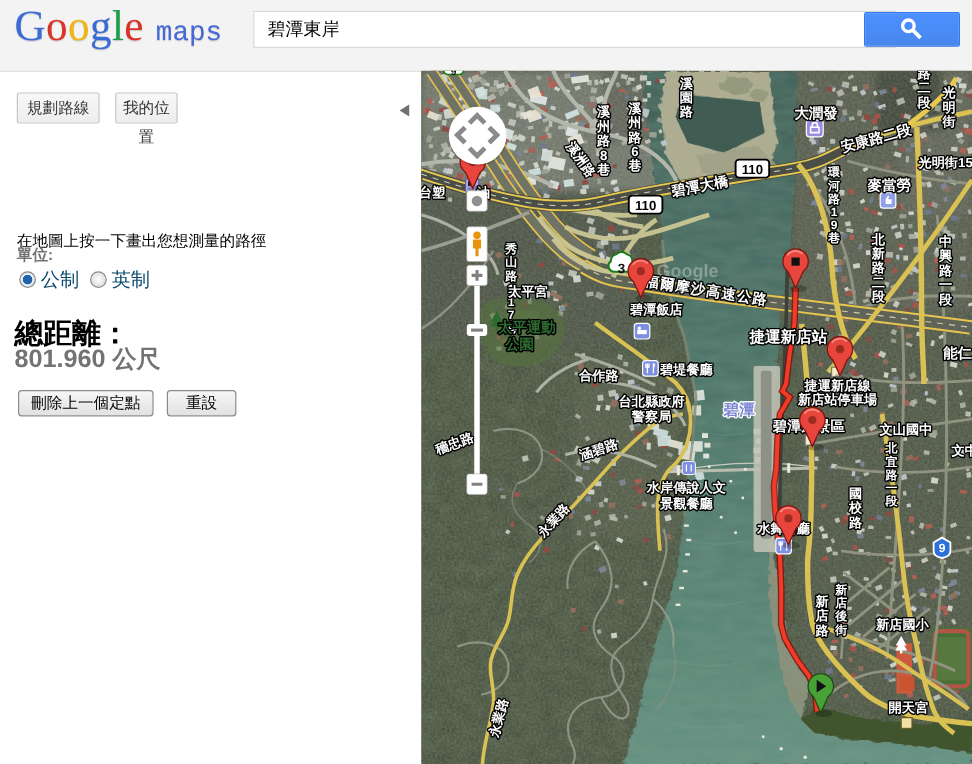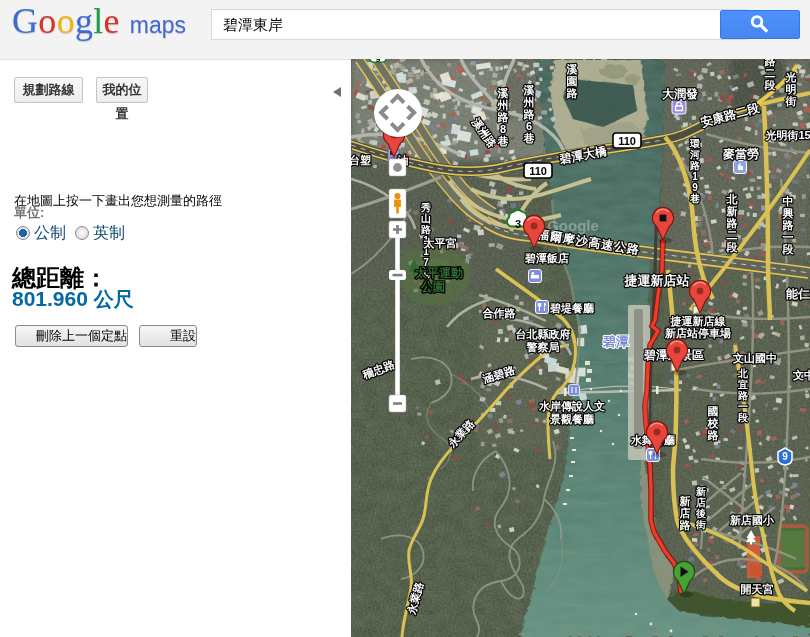--- a/index.html
+++ b/index.html
@@ -1,35 +1,35 @@
 <!DOCTYPE html>
 <html><head><meta charset="utf-8">
 <style>
 *{margin:0;padding:0;box-sizing:border-box}
 html,body{width:810px;height:637px;overflow:hidden;background:#fff;font-family:"Liberation Sans",sans-serif}
 #hdr{position:absolute;left:0;top:0;width:810px;height:60px;background:#f3f3f3;border-bottom:1px solid #e2e2e2}
 #logo{position:absolute;left:12px;top:0px;font-family:"Liberation Serif",serif;font-size:36px;letter-spacing:0.3px}
 #logo span{text-shadow:0 1px 1px rgba(0,0,0,0.2)}
-#maps{font-family:Liberation Sans, sans-serif;font-size:23px;color:#4468d8;letter-spacing:0px;margin-left:10px}
+#maps{font-family:Liberation Mono, monospace;font-size:23px;color:#4468d8;letter-spacing:0px;margin-left:10px}
 #sb{position:absolute;left:211px;top:9px;width:536px;height:31px;background:#fff;border:1px solid #d9d9d9;font-size:15px;color:#000;line-height:29px;padding-left:11px}
 #caret{position:absolute;right:10px;top:13px;width:0;height:0;border-left:5.5px solid transparent;border-right:5.5px solid transparent;border-top:6px solid #777}
 #sbtn{position:absolute;left:720px;top:10px;width:80px;height:29px;background:linear-gradient(#4d90fe,#4787ed);border:1px solid #3079ed;border-radius:2px}
 #side{position:absolute;left:0;top:61px;width:351px;height:576px;background:#fff}
-.tbtn{position:absolute;height:26px;background:linear-gradient(#f8f8f8,#ededed);border:1px solid #c4c4c4;border-radius:2px;font-size:13px;font-weight:bold;color:#333;text-align:center;line-height:24px}
+.tbtn{position:absolute;height:26px;background:linear-gradient(#f8f8f8,#ededed);border:1px solid #c4c4c4;border-radius:2px;font-size:13px;font-weight:normal;color:#333;text-align:center;line-height:24px}
 #col{position:absolute;left:333px;top:26px;width:0;height:0;border-top:5.5px solid transparent;border-bottom:5.5px solid transparent;border-right:8px solid #707070}
 h1{position:absolute;left:13px;top:75px;font-size:19px;font-weight:normal;color:#000}
 #p1{position:absolute;left:14px;top:131px;font-size:13px;color:#000}
 #unit{position:absolute;left:14px;top:143px;font-size:13px;font-weight:bold;color:#737373}
 #radios{position:absolute;left:16px;top:162px;font-size:16px;color:#0c4a6e}
 .rad{display:inline-block;width:14px;height:14px;border-radius:50%;border:1px solid #8a8a8a;background:radial-gradient(#fdfdfd,#d4d4d4);vertical-align:-2px;margin-right:4px}
 .rad.on{background:radial-gradient(circle at 50% 50%, #2262a8 0 3.8px, #e8f0f8 4.2px 5px, #cdd9e8 6px)}
 #tot{position:absolute;left:12px;top:201px;font-size:24px;font-weight:bold;color:#000}
-#dist{position:absolute;left:12px;top:225px;font-size:21px;font-weight:bold;color:#0369a1}
+#dist{position:absolute;left:12px;top:225px;font-size:21px;font-weight:bold;color:#737373}
 #dist span{font-weight:bold;font-size:20px}
-.bbtn{position:absolute;top:264px;height:22px;background:linear-gradient(#f6f6f6,#e2e2e2);border:1px solid #8a8a8a;border-radius:3px;font-size:13px;color:#000;text-align:right;line-height:20px}
+.bbtn{position:absolute;top:264px;height:22px;background:linear-gradient(#f6f6f6,#e2e2e2);border:1px solid #8a8a8a;border-radius:3px;font-size:13px;color:#000;text-align:center;line-height:20px}
 #map{position:absolute;left:351px;top:59px;width:459px;height:578px}
 </style></head>
 <body>
 <div id="hdr">
 <div id="logo"><span style="color:#3b6cd6">G</span><span style="color:#da3328">o</span><span style="color:#f2b50f">o</span><span style="color:#3b6cd6">g</span><span style="color:#1aa04b">l</span><span style="color:#da3328">e</span><span id="maps">maps</span></div>
 <div id="sb">碧潭東岸<div id="caret"></div></div>
 <div id="sbtn"><svg width="78" height="27" viewBox="0 0 78 27">
         <circle cx="36" cy="10.5" r="4.8" fill="none" stroke="#fff" stroke-width="2.8"></circle>
         <path d="M40,14.5 L45,19.5" stroke="#fff" stroke-width="3.2" stroke-linecap="square"></path>
       </svg></div>

